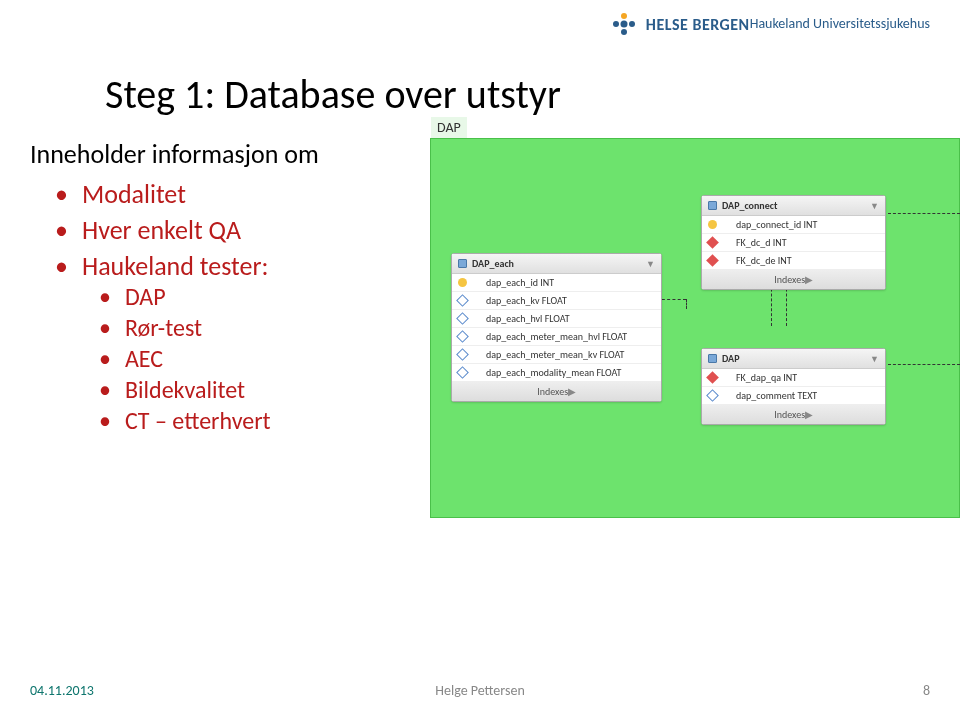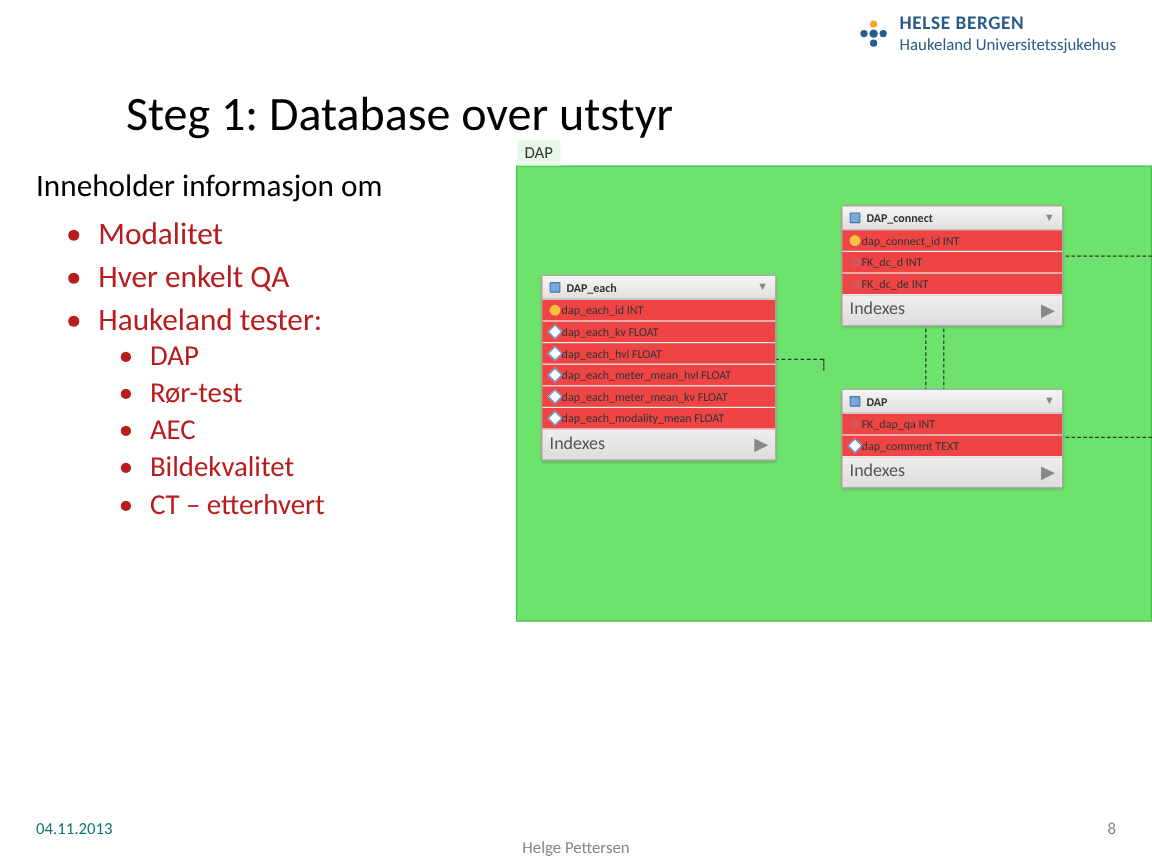--- a/index.html
+++ b/index.html
@@ -18,21 +18,21 @@
       display: flex;
       align-items: center;
       gap: 8px;
     }
     .logo-dots {
       width: 28px;
       height: 28px;
     }
     .logo-text-block {
       display: flex;
-      flex-direction: column;
+      flex-direction: row;
     }
     .logo-main { font-size: 16px; font-weight: bold; color: #2a5c8a; letter-spacing: 0.5px; }
     .logo-sub { font-size: 14px; color: #2a5c8a; }
     .logo-tagline {
       font-family: 'Comic Sans MS', cursive;
       font-size: 13px;
       color: #5a7ca0;
       margin-left: 8px;
       letter-spacing: 0.5px;
     }
@@ -81,53 +81,54 @@
       position: absolute;
       top: -22px;
       left: 0;
       font-size: 14px;
       color: #333;
       padding: 2px 6px;
       background: #e8f8e8;
     }
     .db-table {
       position: absolute;
-      background: #ef4444;
+      background: #ffffff;
       border: 1px solid #aaa;
       border-radius: 3px;
       box-shadow: 0 1px 2px rgba(0,0,0,0.15);
       font-size: 10px;
       min-width: 185px;
+      margin-top: 24px;
     }
     .db-table-header {
       background: linear-gradient(#f5f5f5, #e0e0e0);
       padding: 3px 6px;
       display: flex;
       align-items: center;
       gap: 5px;
       border-bottom: 1px solid #ccc;
       font-weight: bold;
       color: #333;
     }
     .db-table-header .chev { margin-left: auto; color: #888; font-size: 9px; }
     .db-row {
       padding: 2px 6px;
       display: flex;
       align-items: center;
-      gap: 1px;
+      gap: 19px;
       border-bottom: 1px solid #eee;
       color: #333;
     }
     .db-indexes {
       background: linear-gradient(#eee, #ddd);
       padding: 3px 6px;
       display: flex;
-      justify-content: space-between;
+      justify-content: center;
       color: #555;
-      font-size: 15px;
+      font-size: 10px;
     }
     .db-indexes .arrow { color: #888; }
     .ico { width: 9px; height: 9px; display: inline-block; }
     .ico-table { background: #7aa8d8; border: 1px solid #4a78a8; border-radius: 1px; }
     .ico-key { background: #f5c542; border-radius: 50%; }
     .ico-fk { background: #e05050; transform: rotate(45deg); }
     .ico-col { border: 1px solid #5a8acc; background: #fff; transform: rotate(45deg); }
     .conn-line {
       position: absolute;
       border-top: 1.5px dashed #333;
@@ -138,21 +139,21 @@
     }
     .footer-left {
       position: absolute;
       bottom: 16px;
       left: 30px;
       font-size: 14px;
       color: #0f766e;
     }
     .footer-center {
       position: absolute;
-      bottom: 0;
+      bottom: 16px;
       left: 50%;
       transform: translateX(-50%);
       font-size: 14px;
       color: #888;
     }
     .footer-right {
       position: absolute;
       bottom: 16px;
       right: 30px;
       font-size: 14px;
@@ -220,21 +221,21 @@
     <div class="db-row">
         <span class="ico ico-fk"></span>
         <span>FK_dc_de INT</span>
       </div>
     <div class="db-indexes">
         <span>Indexes</span>
         <span class="arrow">▶</span>
       </div>
   </div>
 
-  <div class="db-table" style="top:90px; left:20px; width:196px;">
+  <div class="db-table" style="top:90px; left:20px; width:211px;">
     <div class="db-table-header">
       <span class="ico ico-table"></span>
       <span>DAP_each</span>
       <span class="chev">▼</span>
     </div>
     <div class="db-row">
         <span class="ico ico-key"></span>
         <span>dap_each_id INT</span>
       </div>
     <div class="db-row">

